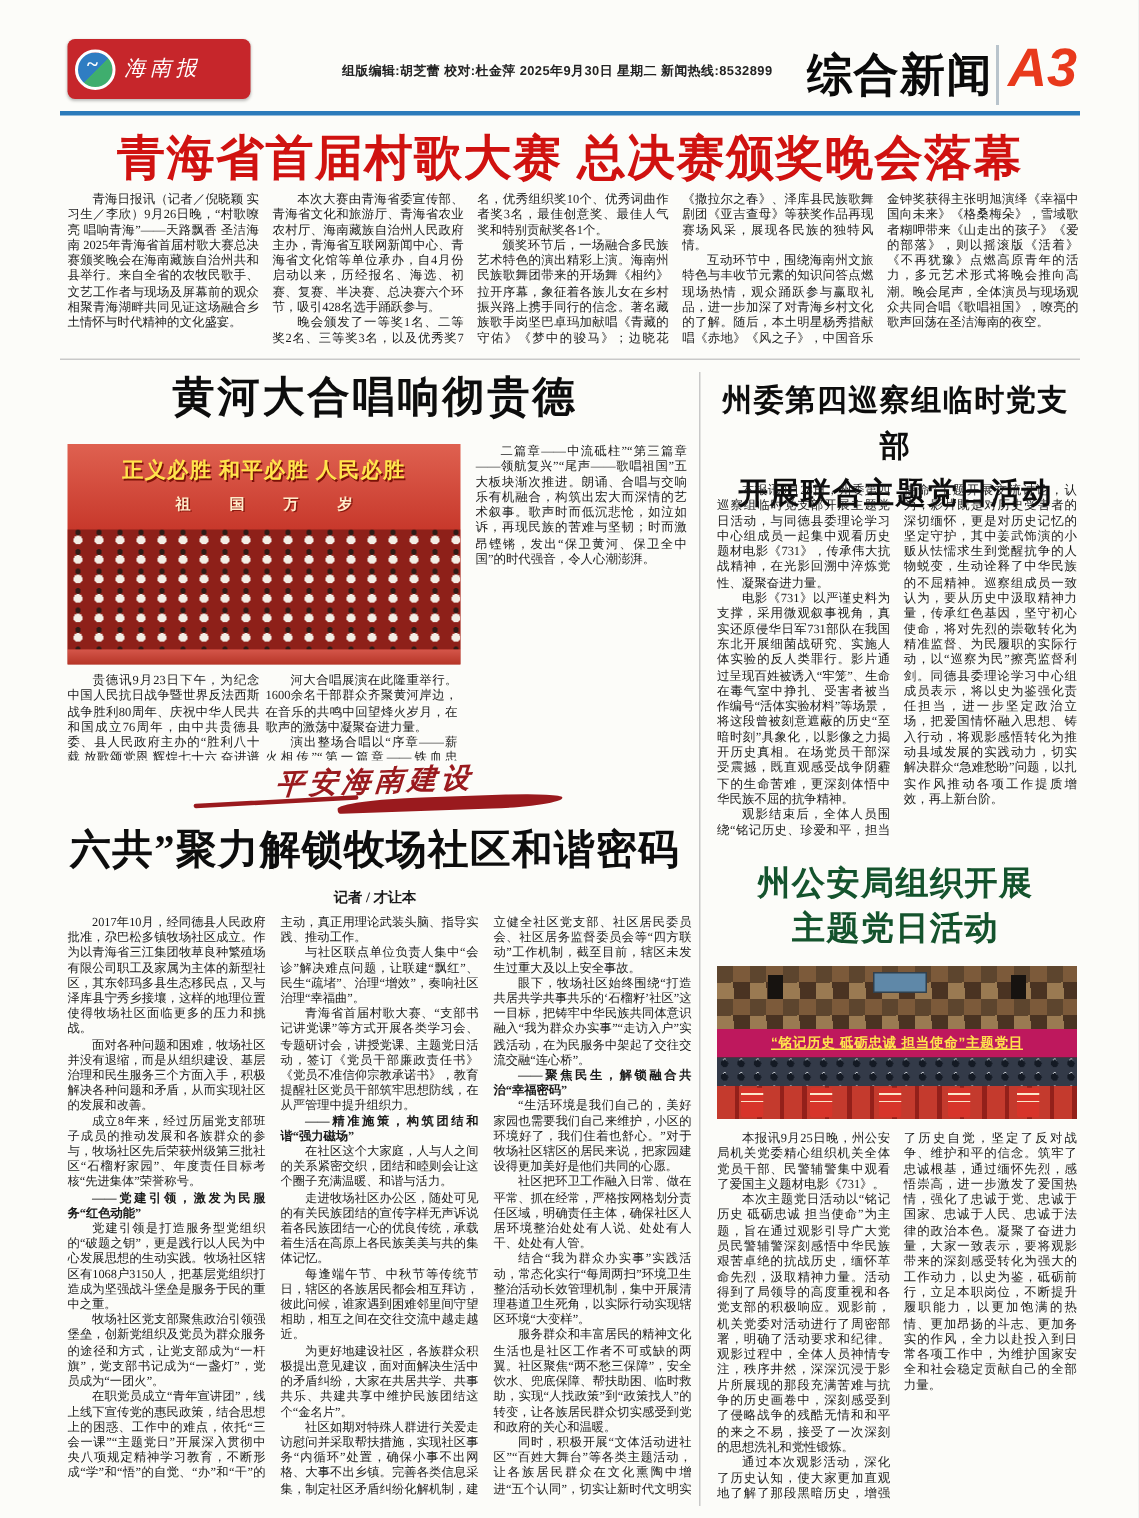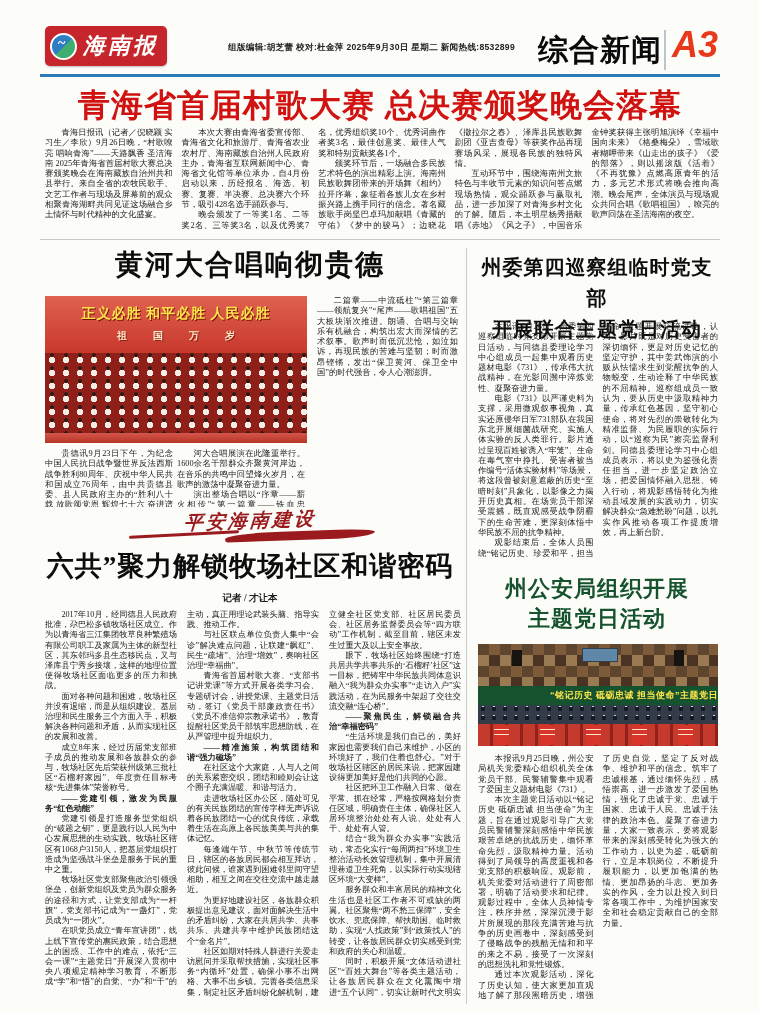--- a/index.html
+++ b/index.html
@@ -10,21 +10,21 @@
   }
   .abs { position:absolute; }
 
   
   .logo { left:45px; top:26px; width:122px; height:40px; background:#c6262b; border-radius:5px;
           display:flex; align-items:center; box-shadow:0 1px 2px rgba(0,0,0,.25); }
   .emblem { width:27px; height:27px; margin-left:5px; border-radius:50%;
             background:linear-gradient(135deg,#2f7dc2 0 52%, #3fae6e 52% 100%);
             border:2px solid #fff; box-sizing:border-box; position:relative; }
   .emblem::after { content:"~"; position:absolute; left:6px; top:1px; color:#fff; font-weight:bold; font-size:14px; }
-  .logo-name { color:#fff; font-size:22px; font-weight:bold; font-style:italic;
+  .logo-name { color:#fff; font-size:14px; font-weight:normal; font-style:italic;
                letter-spacing:3px; margin-left:6px; font-family:"Liberation Serif", serif; }
   .info-line { left:228px; top:42px; font-size:8.6px; font-weight:bold; color:#222;
                font-family:"Liberation Sans", sans-serif; letter-spacing:.3px; }
   .section-name { left:538px; top:30px; font-size:30px; font-weight:900; color:#0a0a0a;
                   font-family:"Liberation Sans", sans-serif; letter-spacing:1px; }
   .section-divider { left:664px; top:30px; width:2px; height:40px; background:#b9c4cc; }
   .page-number { left:672px; top:24px; font-size:36px; font-weight:900; color:#e8391c;
                  font-family:"Liberation Sans", sans-serif; font-style:italic; }
   .rule-blue { left:40px; top:74px; width:680px; height:3px; background:#2b7bbb; }
 
@@ -89,23 +89,23 @@
 
   
   .a5-headline { left:474px; top:574px; width:246px; text-align:center; font-size:22px;
                  font-weight:900; line-height:30px; color:#14532d; letter-spacing:1px; }
   .a5-photo { left:478px; top:644px; width:240px; height:102px; overflow:hidden; background:#3a2c1d; }
   .p2-wall { position:absolute; left:0; right:0; top:0; height:42px;
              background:repeating-conic-gradient(#7c5a3a 0 25%, #4a3322 0 50%, #9a7a52 0 75%, #5d452e 0 100%);
              background-size:22px 22px; }
   .p2-screen { position:absolute; left:104px; top:4px; width:34px; height:12px; background:#5f88a8; border:1px solid #31404d; }
   .p2-speaker { position:absolute; top:6px; width:10px; height:16px; background:#171310; }
-  .p2-banner { position:absolute; left:0; right:0; top:42px; height:19px; background:#14532d;
-               color:#ffe44c; font-size:9px; font-weight:bold; text-align:right; line-height:19px;
-               letter-spacing:.5px; font-family:"Liberation Sans", sans-serif; white-space:nowrap; }
+  .p2-banner { position:absolute; left:0; right:0; top:42px; height:19px; background:#be185d;
+               color:#ffe44c; font-size:9px; font-weight:bold; text-align:center; line-height:19px;
+               letter-spacing:.5px; font-family:"Liberation Sans", sans-serif; white-space:nowrap;text-decoration:underline; }
   .p2-crowd { position:absolute; left:0; right:0; top:61px; height:19px; background-color:#333a48;
               background-image:
                 radial-gradient(circle 2.5px at 5px 4px, #141a24 98%, rgba(0,0,0,0)),
                 radial-gradient(circle 1.2px at 5px 2px, #cfd4da 98%, rgba(0,0,0,0));
               background-size:11px 9px, 11px 9px; }
   .p2-seats { position:absolute; left:0; right:0; bottom:0; height:22px;
               background:repeating-linear-gradient(90deg, #c43a2d 0 12px, #93201a 12px 15px); }
   .p2-flag { position:absolute; bottom:1px; width:15px; height:20px; background:#d7342a; border-radius:2px;
              background-image:linear-gradient(to bottom, rgba(0,0,0,0) 4px, rgba(255,250,220,.9) 4px 5px,
                 rgba(0,0,0,0) 5px 9px, rgba(255,250,220,.9) 9px 10px, rgba(0,0,0,0) 10px); }

